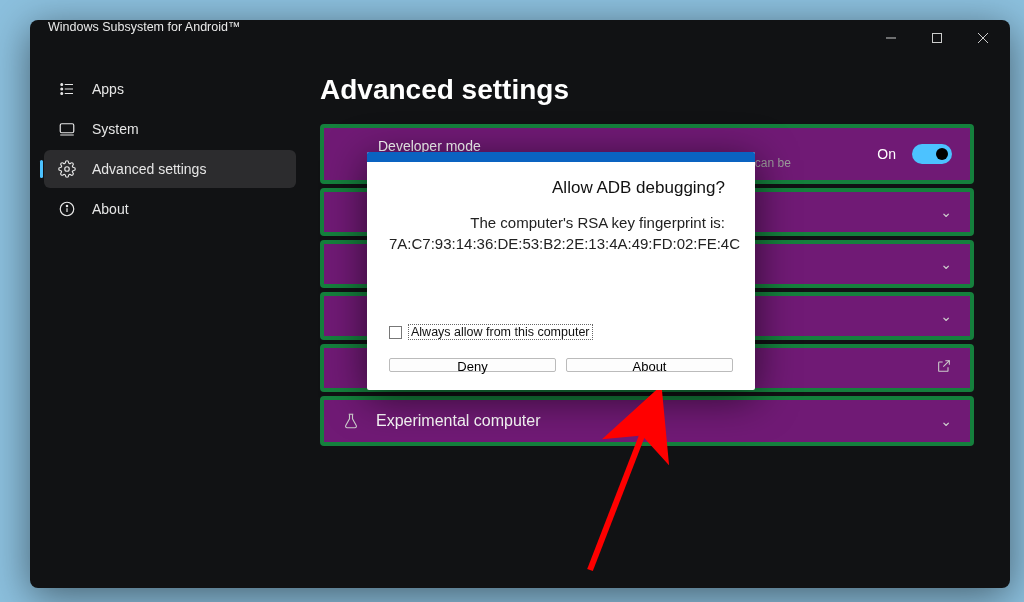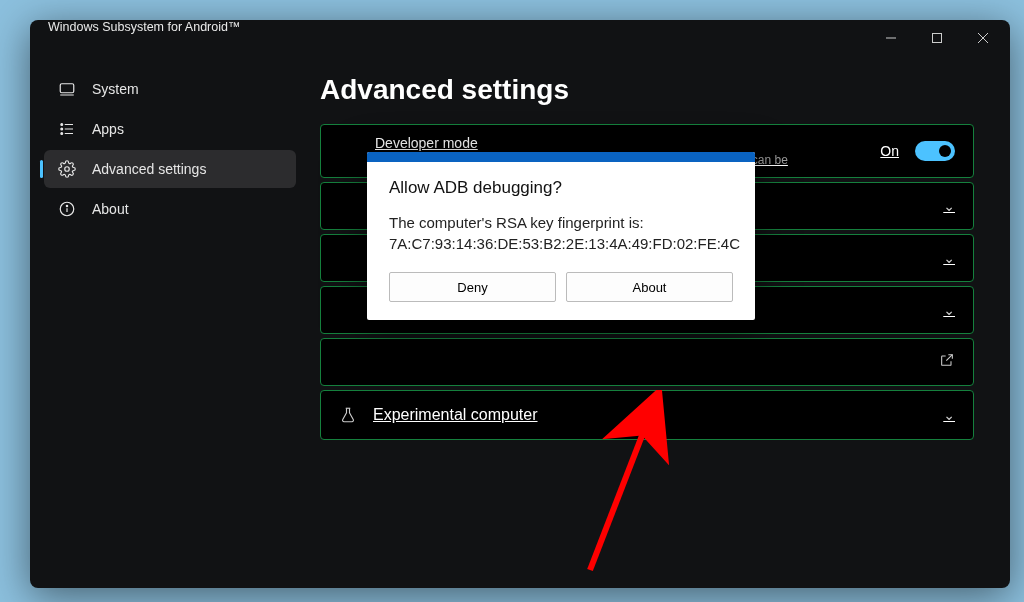--- a/index.html
+++ b/index.html
@@ -79,25 +79,24 @@
     padding: 18px 36px 0 10px;
     color: #fff;
     position: relative;
   }
   .page-title {
     font-size: 28px;
     font-weight: 600;
     margin-bottom: 18px;
   }
   .card {
-    border: 1px solid #15803d;
+    border: 4px solid #15803d;
     border-radius: 4px;
     margin-bottom: 4px;
-    background: #000000;
-    text-decoration: underline;
+    background: #701a75;
   }
   .dev-row {
     display: flex;
     align-items: center;
     padding: 10px 18px 10px 54px;
     position: relative;
   }
   .dev-text { flex: 1; }
   .dev-title { font-size: 14px; color: #fff; }
   .dev-sub { font-size: 12px; color: #9c9c9c; margin-top: 2px; }
@@ -149,20 +148,21 @@
     overflow: hidden;
     z-index: 20;
   }
   .dialog-bar {
     height: 10px;
     background: #0a63c1;
   }
   .dialog-body {
     padding: 16px 30px 12px 22px;
     font-size: 13px;
+    text-align: right;
   }
   .dialog-title {
     font-size: 17px;
     margin-bottom: 14px;
     color: #111;
   }
   .dlg-line { font-size: 15px; color: #222; line-height: 1.4; }
   .checkbox-row {
     display: flex;
     align-items: center;
@@ -177,21 +177,21 @@
     cursor: pointer;
   }
   .chk-label { border: 1px dotted #666; padding: 0 2px; }
   .dialog-buttons {
     display: flex;
     gap: 10px;
     padding: 6px 22px 18px 22px;
   }
   .dlg-btn {
     flex: 1;
-    height: 30px;
+    height: 14px;
     border: 1px solid #bbb;
     background: #fdfdfd;
     font-size: 13px;
     cursor: pointer;
     border-radius: 2px;
   }
 
   
   .arrow {
     position: absolute;
@@ -228,38 +228,38 @@
           </svg>
       </div>
     </div>
   </div>
 
   <div class="body">
     <div class="sidebar">
       <div class="nav-item">
         <span class="nav-icon">
           <svg width="18" height="18" viewBox="0 0 24 24" fill="none" stroke="currentColor" stroke-width="1.6">
-              <rect x="3" y="5" width="18" height="12" rx="2"></rect>
-              <line x1="3" y1="20" x2="21" y2="20"></line>
-            </svg>
-        </span>
-        <span>System</span>
-      </div>
-      <div class="nav-item">
-        <span class="nav-icon">
-          <svg width="18" height="18" viewBox="0 0 24 24" fill="none" stroke="currentColor" stroke-width="1.6">
               <circle cx="5" cy="6" r="1.2" fill="currentColor"></circle>
               <line x1="9" y1="6" x2="20" y2="6"></line>
               <circle cx="5" cy="12" r="1.2" fill="currentColor"></circle>
               <line x1="9" y1="12" x2="20" y2="12"></line>
               <circle cx="5" cy="18" r="1.2" fill="currentColor"></circle>
               <line x1="9" y1="18" x2="20" y2="18"></line>
             </svg>
         </span>
         <span>Apps</span>
+      </div>
+      <div class="nav-item">
+        <span class="nav-icon">
+          <svg width="18" height="18" viewBox="0 0 24 24" fill="none" stroke="currentColor" stroke-width="1.6">
+              <rect x="3" y="5" width="18" height="12" rx="2"></rect>
+              <line x1="3" y1="20" x2="21" y2="20"></line>
+            </svg>
+        </span>
+        <span>System</span>
       </div>
       <div class="nav-item active">
         <span class="nav-icon">
           <svg width="18" height="18" viewBox="0 0 24 24" fill="none" stroke="currentColor" stroke-width="1.6">
               <circle cx="12" cy="12" r="3"></circle>
               <path d="M19.4 15a1.7 1.7 0 0 0 .34 1.87l.06.06a2 2 0 1 1-2.83 2.83l-.06-.06a1.7 1.7 0 0 0-1.87-.34 1.7 1.7 0 0 0-1 1.56V21a2 2 0 1 1-4 0v-.09a1.7 1.7 0 0 0-1.11-1.56 1.7 1.7 0 0 0-1.87.34l-.06.06a2 2 0 1 1-2.83-2.83l.06-.06a1.7 1.7 0 0 0 .34-1.87 1.7 1.7 0 0 0-1.56-1H3a2 2 0 1 1 0-4h.09A1.7 1.7 0 0 0 4.65 9a1.7 1.7 0 0 0-.34-1.87l-.06-.06a2 2 0 1 1 2.83-2.83l.06.06a1.7 1.7 0 0 0 1.87.34H9a1.7 1.7 0 0 0 1-1.56V3a2 2 0 1 1 4 0v.09a1.7 1.7 0 0 0 1 1.56 1.7 1.7 0 0 0 1.87-.34l.06-.06a2 2 0 1 1 2.83 2.83l-.06.06a1.7 1.7 0 0 0-.34 1.87V9a1.7 1.7 0 0 0 1.56 1H21a2 2 0 1 1 0 4h-.09a1.7 1.7 0 0 0-1.56 1z"></path>
             </svg>
         </span>
         <span>Advanced settings</span>
       </div>
@@ -321,20 +321,24 @@
     </div>
   </div>
 </div>
 
 <div class="dialog">
   <div class="dialog-bar"></div>
   <div class="dialog-body">
     <div class="dialog-title">Allow ADB debugging?</div>
     <div class="dlg-line">The computer's RSA key fingerprint is:</div>
     <div class="dlg-line">7A:C7:93:14:36:DE:53:B2:2E:13:4A:49:FD:02:FE:4C</div>
+    <div class="checkbox-row">
+      <div class="chk"></div>
+      <span class="chk-label">Always allow from this computer</span>
+    </div>
   </div>
   <div class="dialog-buttons">
     <button class="dlg-btn">Deny</button>
     <button class="dlg-btn">About</button>
   </div>
 </div>
 
 <svg class="arrow" viewBox="0 0 200 200">
   <defs>
     <marker id="ah" markerWidth="12" markerHeight="12" refX="9" refY="6" orient="auto">

